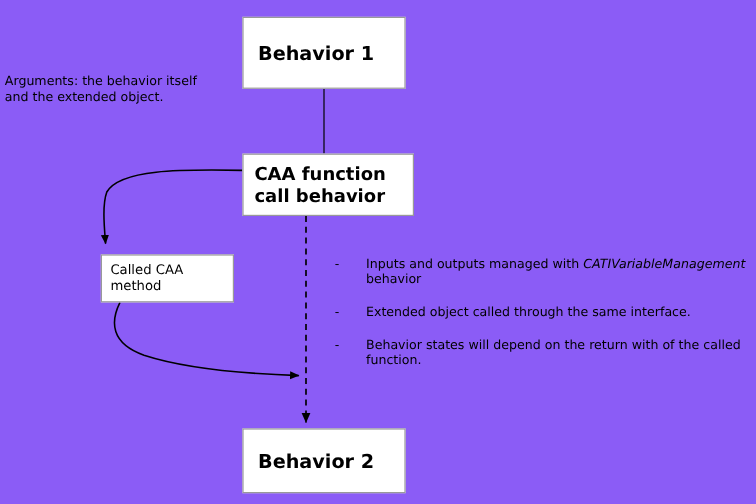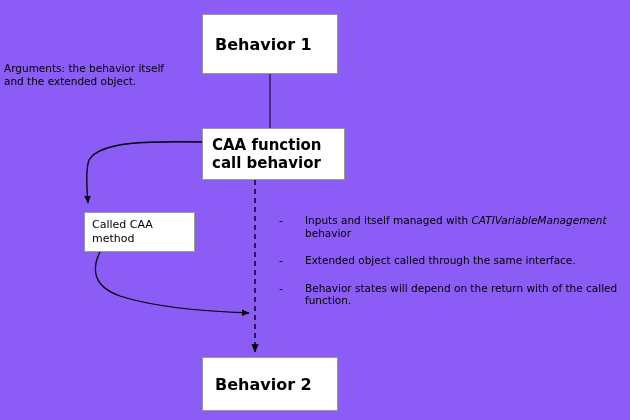--- a/index.html
+++ b/index.html
@@ -150,21 +150,21 @@
 
   <div class="box" id="behavior2-box">
     <span class="box-label">Behavior 2</span>
   </div>
 
   <div id="arguments-note">Arguments: the behavior itself and the extended object.</div>
 
   <div id="notes-list">
     <div class="note-item">
       <span class="note-dash">-</span>
-      <span class="note-text"><span>Inputs and itself managed with </span><i>CATIVariableManagement</i><span> behavior</span></span>
+      <span class="note-text"><span>Inputs and outputs managed with </span><i>CATIVariableManagement</i><span> behavior</span></span>
     </div>
     <div class="note-item">
       <span class="note-dash">-</span>
       <span class="note-text"><span>Extended object called through the same interface.</span><i></i><span></span></span>
     </div>
     <div class="note-item">
       <span class="note-dash">-</span>
       <span class="note-text"><span>Behavior states will depend on the return with of the called function.</span><i></i><span></span></span>
     </div>
   </div>

